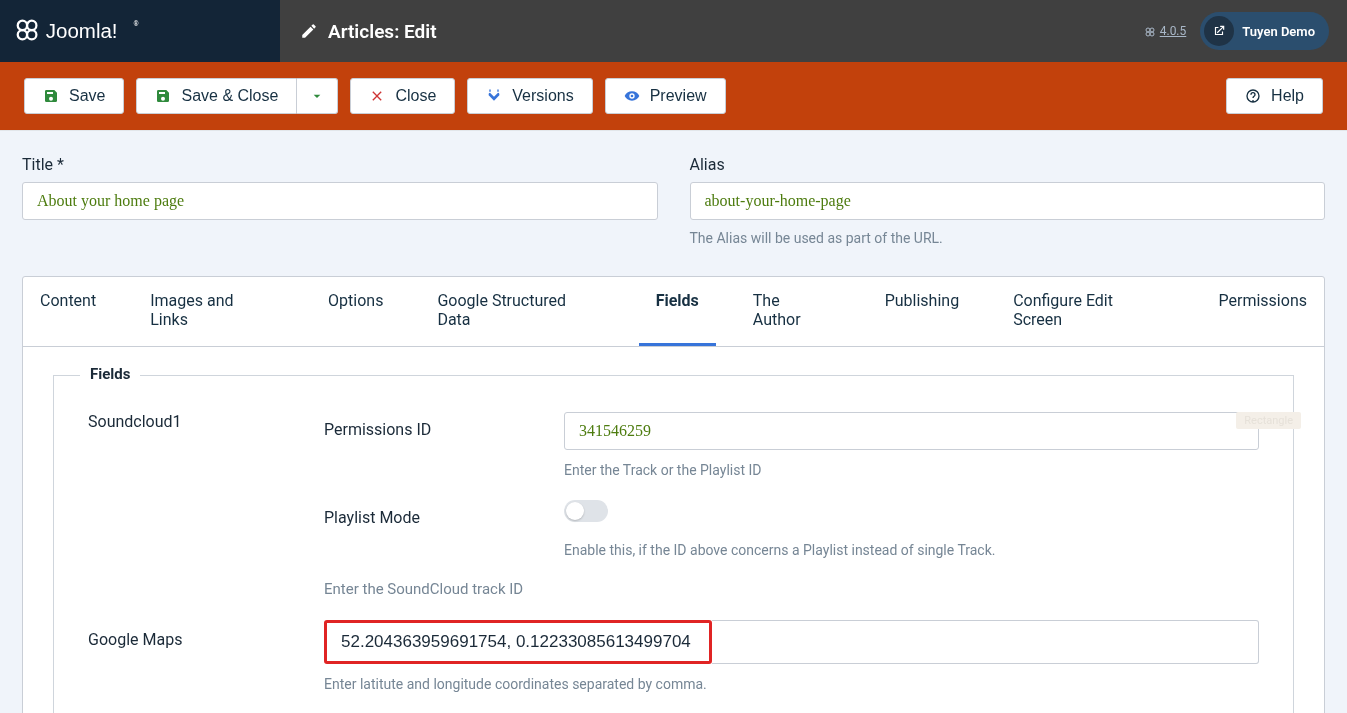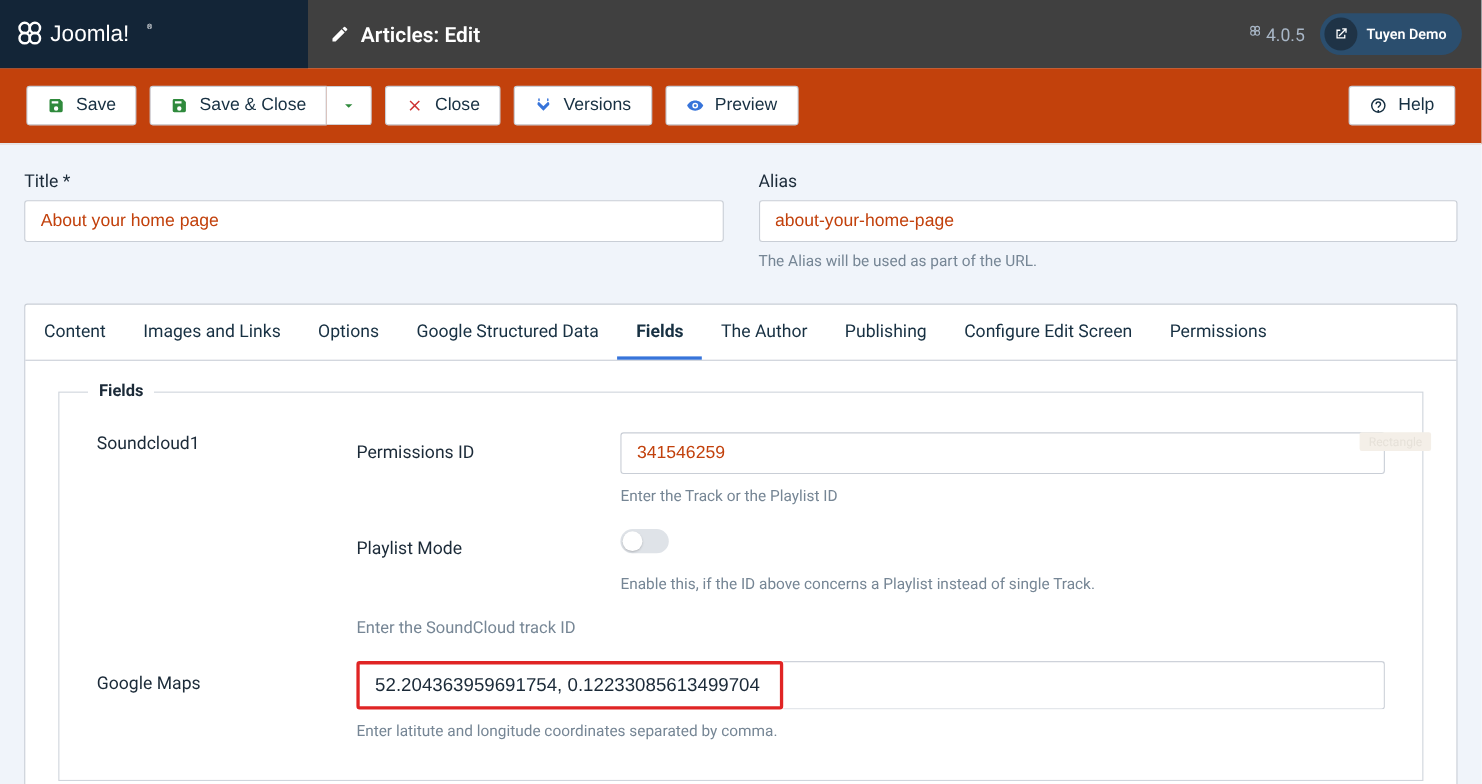--- a/index.html
+++ b/index.html
@@ -3,41 +3,41 @@
 <meta charset="utf-8">
 <style>
 * { box-sizing: border-box; margin: 0; padding: 0; }
 body { font-family: -apple-system, BlinkMacSystemFont, "Segoe UI", Roboto, Arial, sans-serif; font-size: 15px; color: #1b2a38; background: #f0f4fa; }
 .topbar { display: flex; align-items: center; background: #404040; height: 62px; color: #fff; }
 .logo-zone { width: 280px; height: 62px; background: #132537; display: flex; align-items: center; padding-left: 14px; }
 .logo-zone svg { height: 28px; }
 .page-title-zone { display: flex; align-items: center; gap: 10px; padding-left: 20px; font-size: 19px; font-weight: 600; color:#fff;}
 .page-title-zone svg { width: 18px; height: 18px; fill: #fff; }
 .topbar-right { margin-left: auto; display: flex; align-items: center; gap: 14px; padding-right: 18px; }
-.version { color: #a9b7c7; font-size: 16px; display: flex; align-items: flex-start; gap: 4px; }
+.version { color: #a9b7c7; font-size: 12px; display: flex; align-items: flex-end; gap: 4px; text-decoration: underline; }
 .version svg { width: 12px; height: 12px; fill: #a9b7c7; }
 .user-pill { display: flex; align-items: center; gap: 8px; background: #2b4e6e; color: #fff; border-radius: 22px; padding: 4px 14px 4px 4px; font-size: 13px; font-weight: 600; }
 .user-pill .ico { width: 30px; height: 30px; background: #1f3346; border-radius: 50%; display: flex; align-items: center; justify-content: center; }
 .user-pill .ico svg { width: 14px; height: 14px; fill: #fff; }
 .toolbar { background: #c2410c; border-bottom: 1px solid #e2e6ea; padding: 16px 24px; display: flex; gap: 12px; }
 .btn { background: #fff; border: 1px solid #c9ced6; border-radius: 3px; padding: 8px 18px; font-size: 16px; color: #173042; cursor: pointer; display: inline-flex; align-items: center; gap: 10px; }
 .btn svg { width: 16px; height: 16px; }
 .btn-group { display: inline-flex; }
 .btn-group .btn { border-radius: 0; }
 .btn-group .btn:first-child { border-radius: 3px 0 0 3px; }
 .btn-group .btn:last-child { border-radius: 0 3px 3px 0; border-left: none; }
 .toolbar .spacer { flex: 1; }
 .content-area { padding: 24px 22px; }
 .title-row { display: flex; gap: 32px; margin-bottom: 30px; }
 .title-col { flex: 1; }
 .lbl { font-size: 16px; color: #1b2a38; margin-bottom: 8px; display: block; }
-.inp { width: 100%; border: 1px solid #c9ced6; border-radius: 3px; padding: 9px 14px; font-size: 16px; color: #c2410c; }
+.inp { width: 100%; border: 1px solid #c9ced6; border-radius: 3px; padding: 9px 14px; font-size: 16px; color: #4d7c0f; font-family: Liberation Serif, serif; }
 .help-txt { color: #768695; font-size: 14px; margin-top: 10px; }
 .tab-panel { background: #fff; border: 1px solid #c9ced6; border-radius: 3px; }
-.tabs { display: flex; border-bottom: 1px solid #c9ced6; padding: 0 0; }
+.tabs { display: flex; border-bottom: 1px solid #c9ced6; padding: 0 0; gap: 20px; }
 .tab { padding: 14px 17px; font-size: 16px; color: #173042; cursor: pointer; border-bottom: 3px solid transparent; }
 .tab.active { font-weight: 700; border-bottom-color: #3774da; }
 .fields-body { padding: 28px 30px 40px; }
 .fieldset { border: 1px solid #cfd5dc; padding: 36px 34px 30px; position: relative; }
 .fieldset-legend { position: absolute; top: -11px; left: 26px; background: #fff; padding: 0 10px; font-size: 15px; font-weight: 700; color: #1b2a38; }
 .field-row { display: flex; margin-bottom: 22px; }
 .field-col-group { flex: 0 0 236px; font-size: 16px; color: #1b2a38; }
 .field-col-label { flex: 0 0 240px; font-size: 16px; color: #1b2a38; padding-top: 8px; }
 .field-col-input { flex: 1; }
 .field-col-input .inp { max-width: 712px; }

